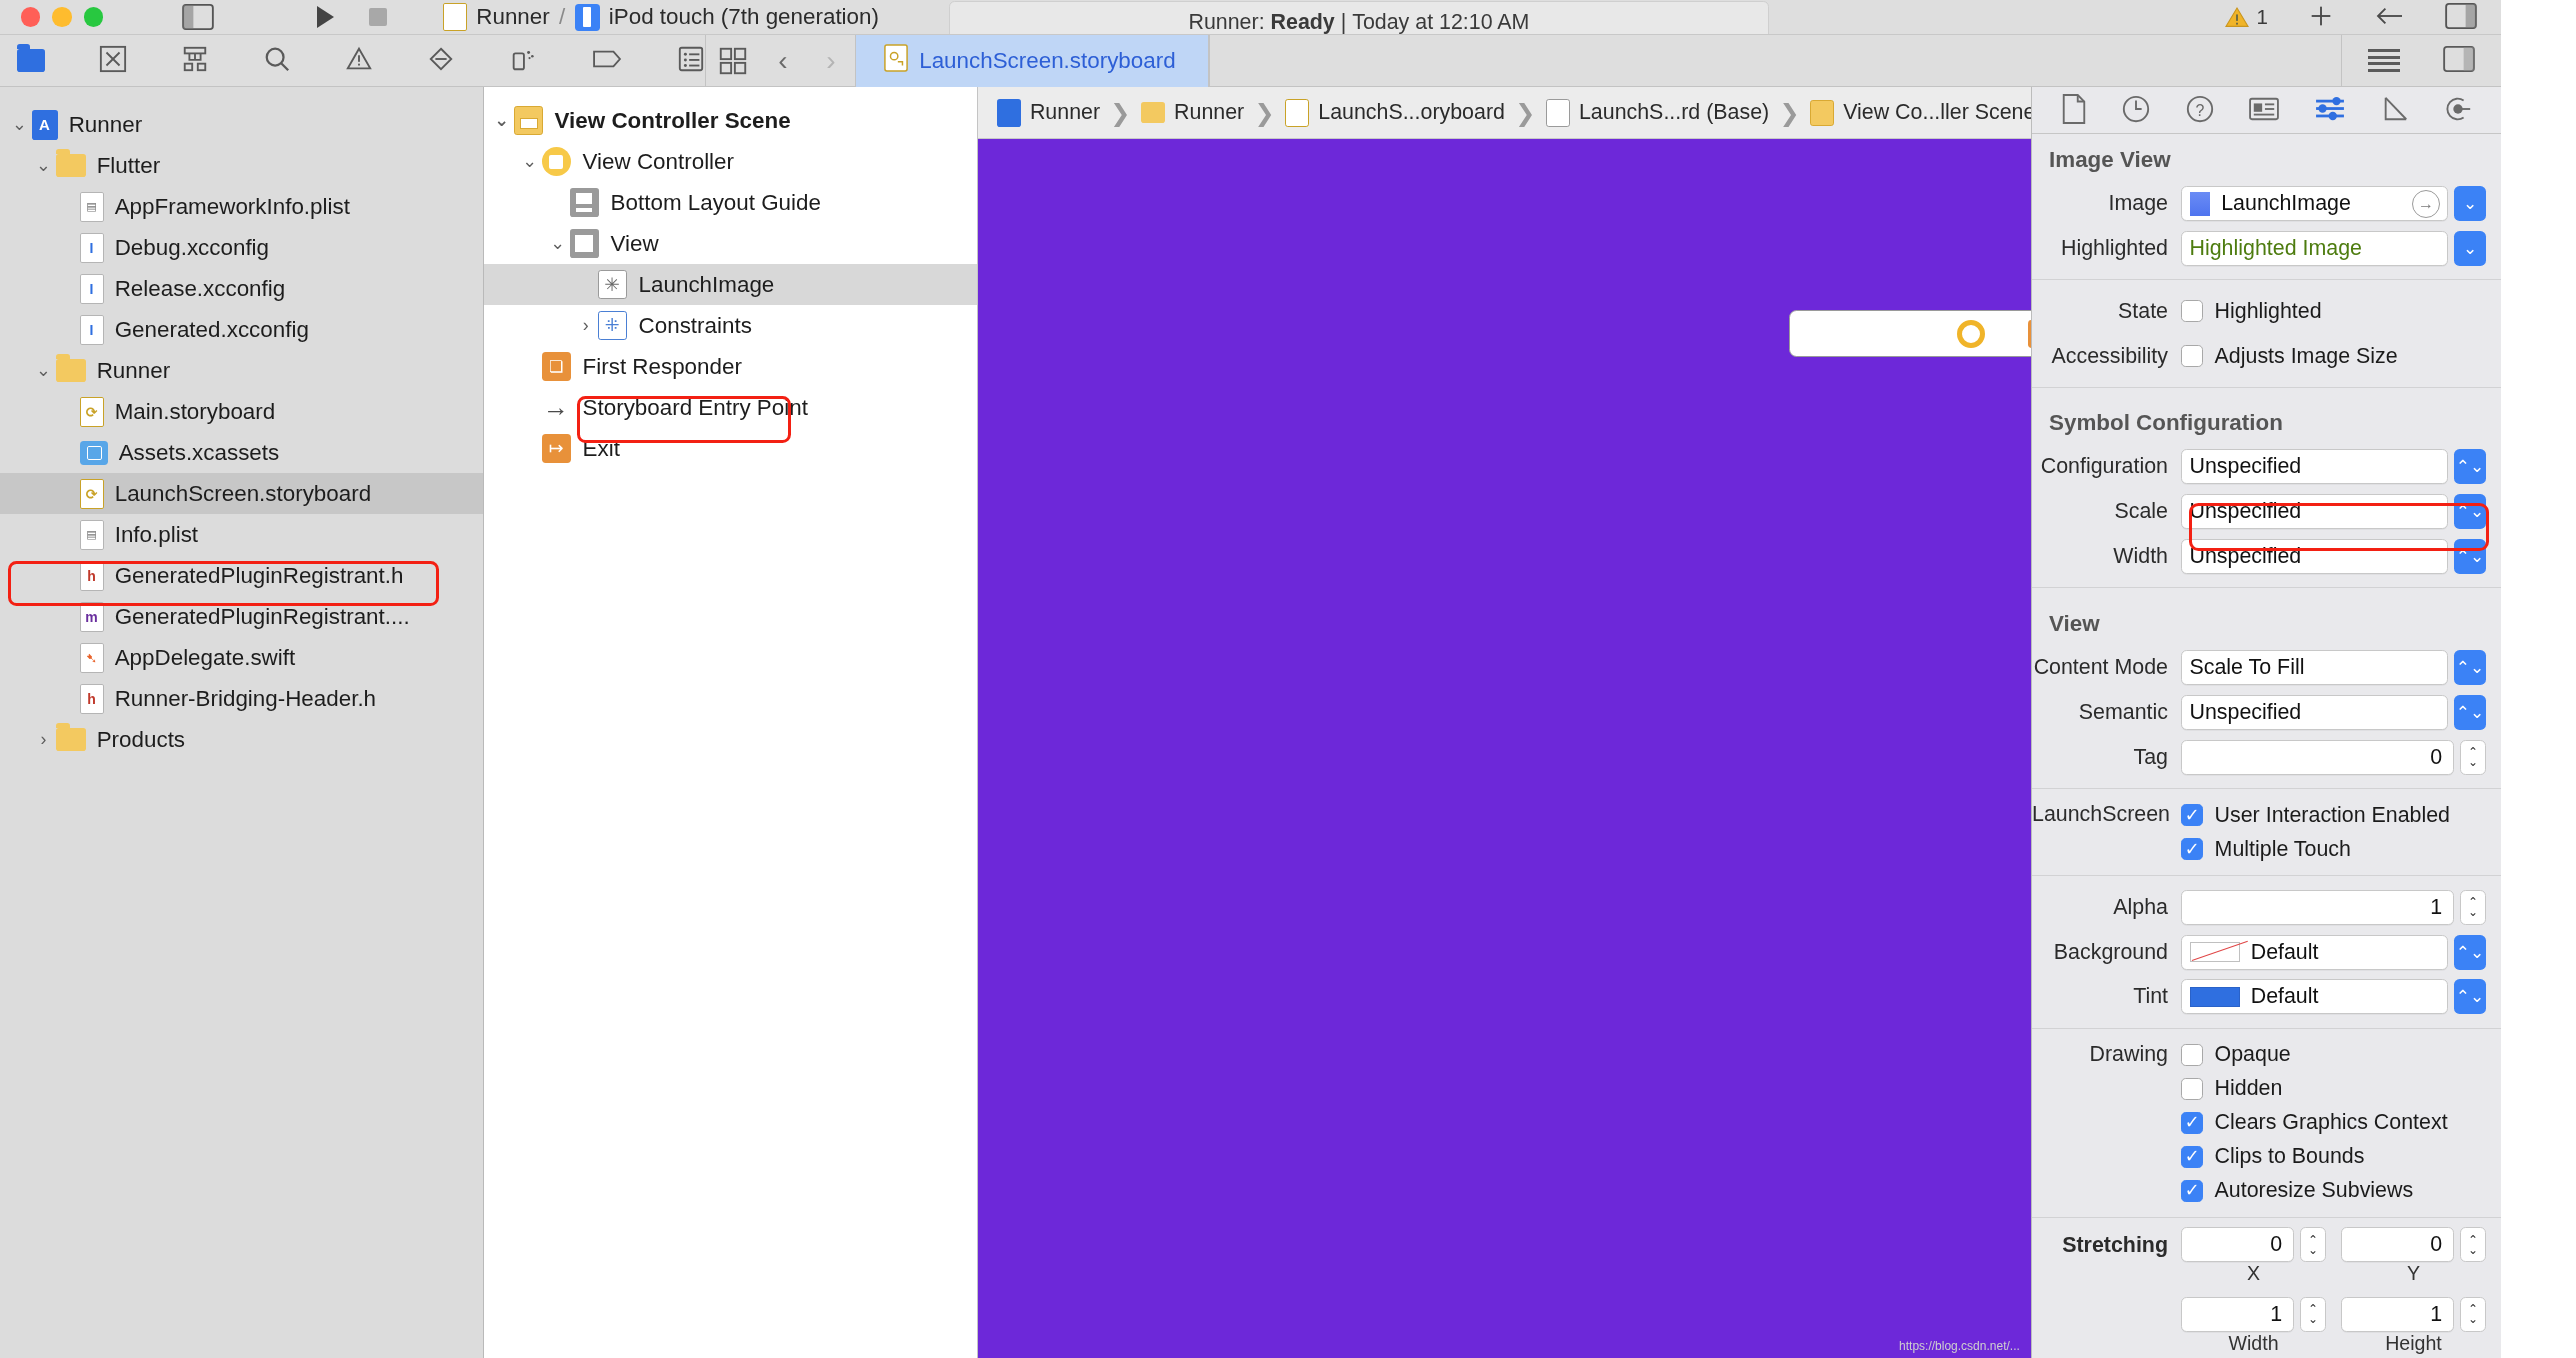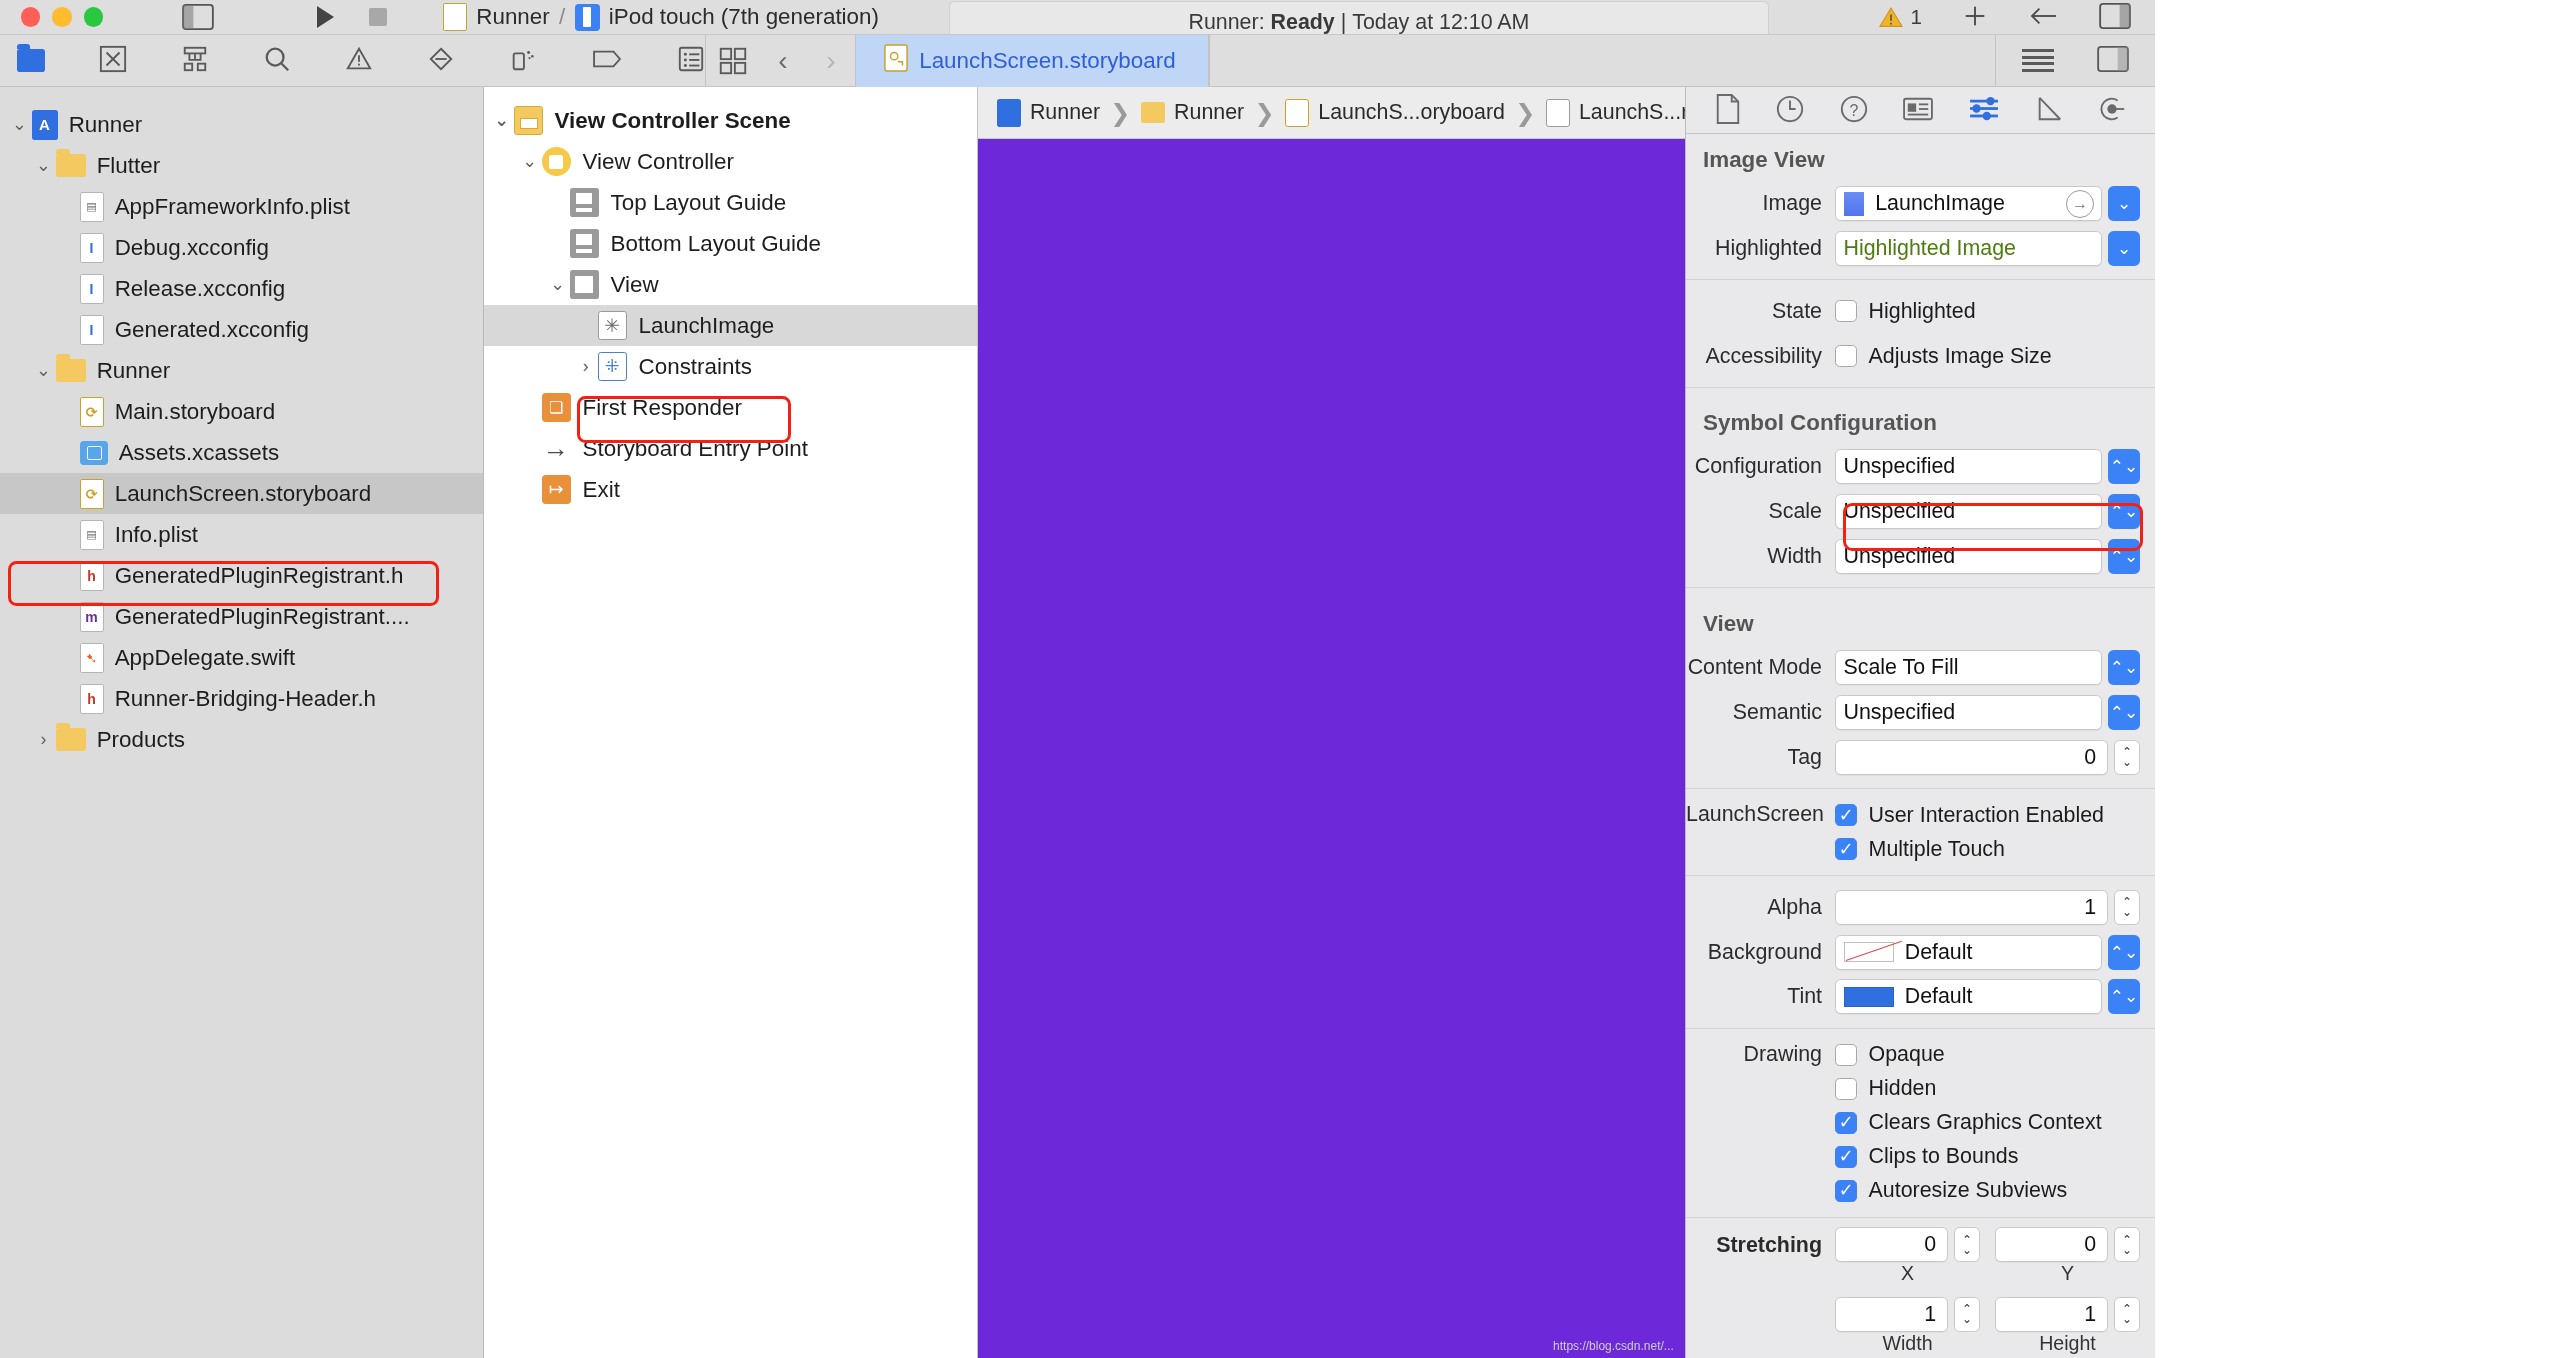--- a/index.html
+++ b/index.html
@@ -3,21 +3,21 @@
 <meta charset="utf-8">
 <style>
   * { box-sizing: border-box; margin: 0; padding: 0; }
   html, body {
     width: 2576px; height: 1359px;
     overflow: hidden;
     font-family: "Liberation Sans", "DejaVu Sans", sans-serif;
     background: #ffffff;
     -webkit-font-smoothing: antialiased;
   }
-  .app { position: relative; width: 2155px; height: 1359px; display: flex; flex-direction: column; }
+  .app { position: relative; width: 2501px; height: 1359px; display: flex; flex-direction: column; }
 
   
   .titlebar {
     height: 35px; background: #dedede; position: relative;
     border-bottom: 0.9px solid #c8c8c8; flex: 0 0 35px;
     display: flex; align-items: center; overflow: hidden;
   }
   .traffic { display: flex; gap: 12px; padding-left: 20.5px; align-items: center; }
   .dot { width: 19.6px; height: 19.6px; border-radius: 50%; }
   .dot.r { background: #ff5f57; }
@@ -411,26 +411,20 @@
           <span style="display: inline-block; flex: 0 0 0px; width: 0px;"></span>
           <span class="tw">⌄</span>
           <span class="oic scene"></span>
           <span>View Controller Scene</span>
         </div>
         <div class="outrow">
           <span style="display: inline-block; flex: 0 0 28px; width: 28px;"></span>
           <span class="tw">⌄</span>
           <span class="oic vc"></span>
           <span>View Controller</span>
-        </div>
-        <div class="outrow">
-          <span style="display: inline-block; flex: 0 0 56px; width: 56px;"></span>
-          <span class="tw"></span>
-          <span class="oic guide"></span>
-          <span>Top Layout Guide</span>
         </div>
         <div class="outrow">
           <span style="display: inline-block; flex: 0 0 56px; width: 56px;"></span>
           <span class="tw"></span>
           <span class="oic guide"></span>
           <span>Bottom Layout Guide</span>
         </div>
         <div class="outrow">
           <span style="display: inline-block; flex: 0 0 56px; width: 56px;"></span>
           <span class="tw">⌄</span>

